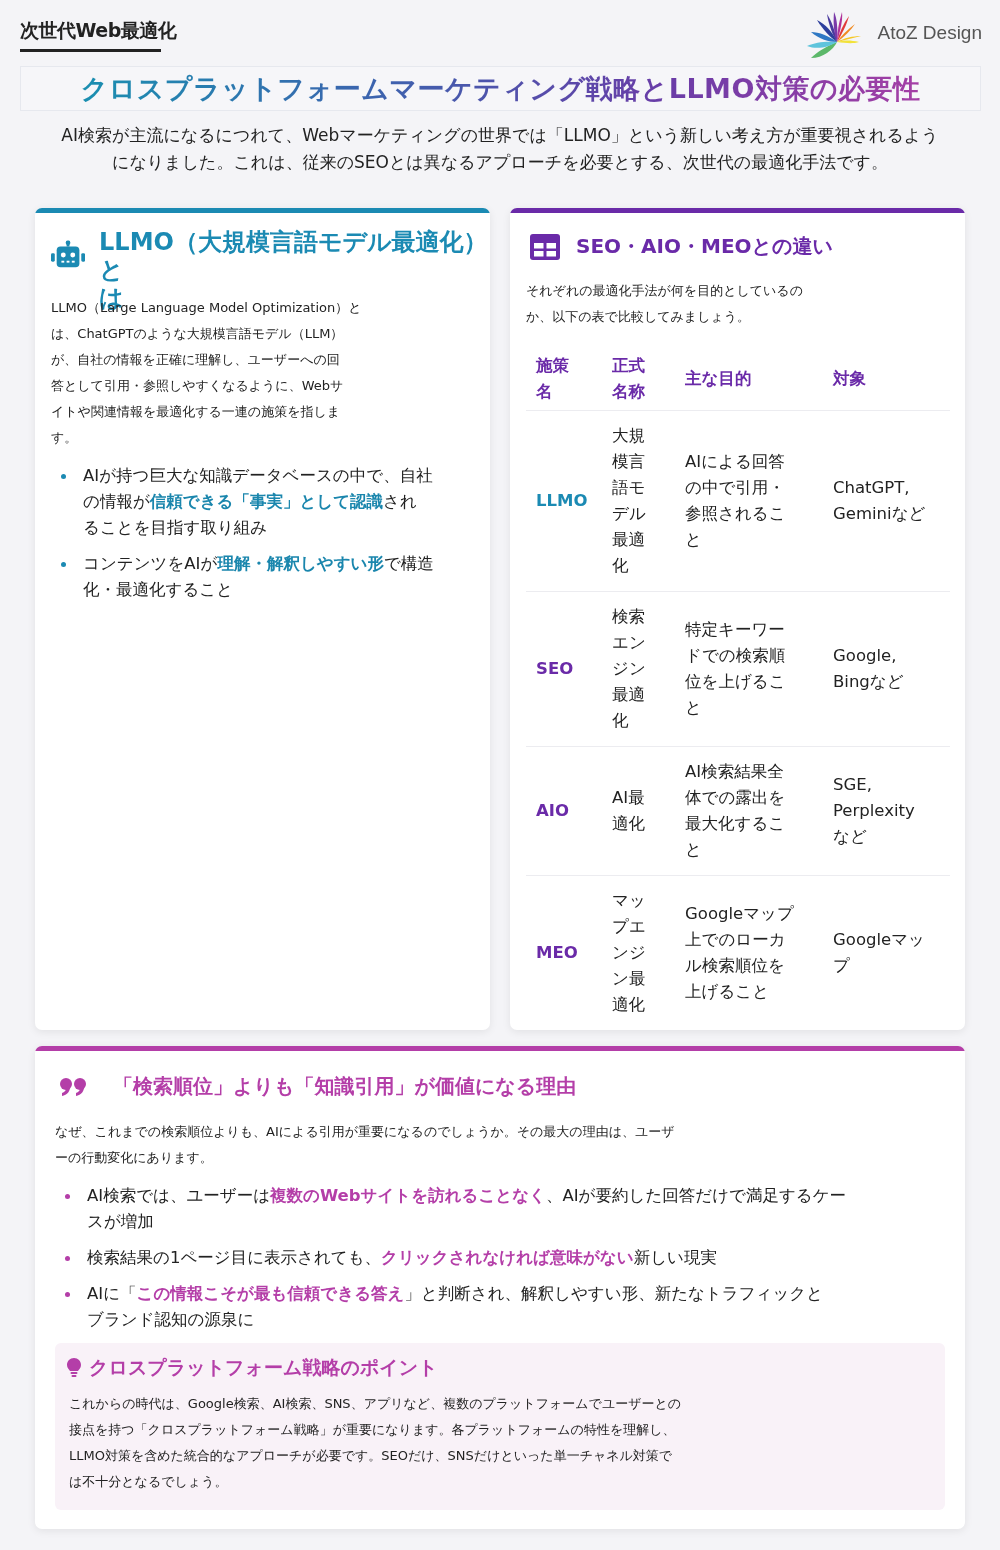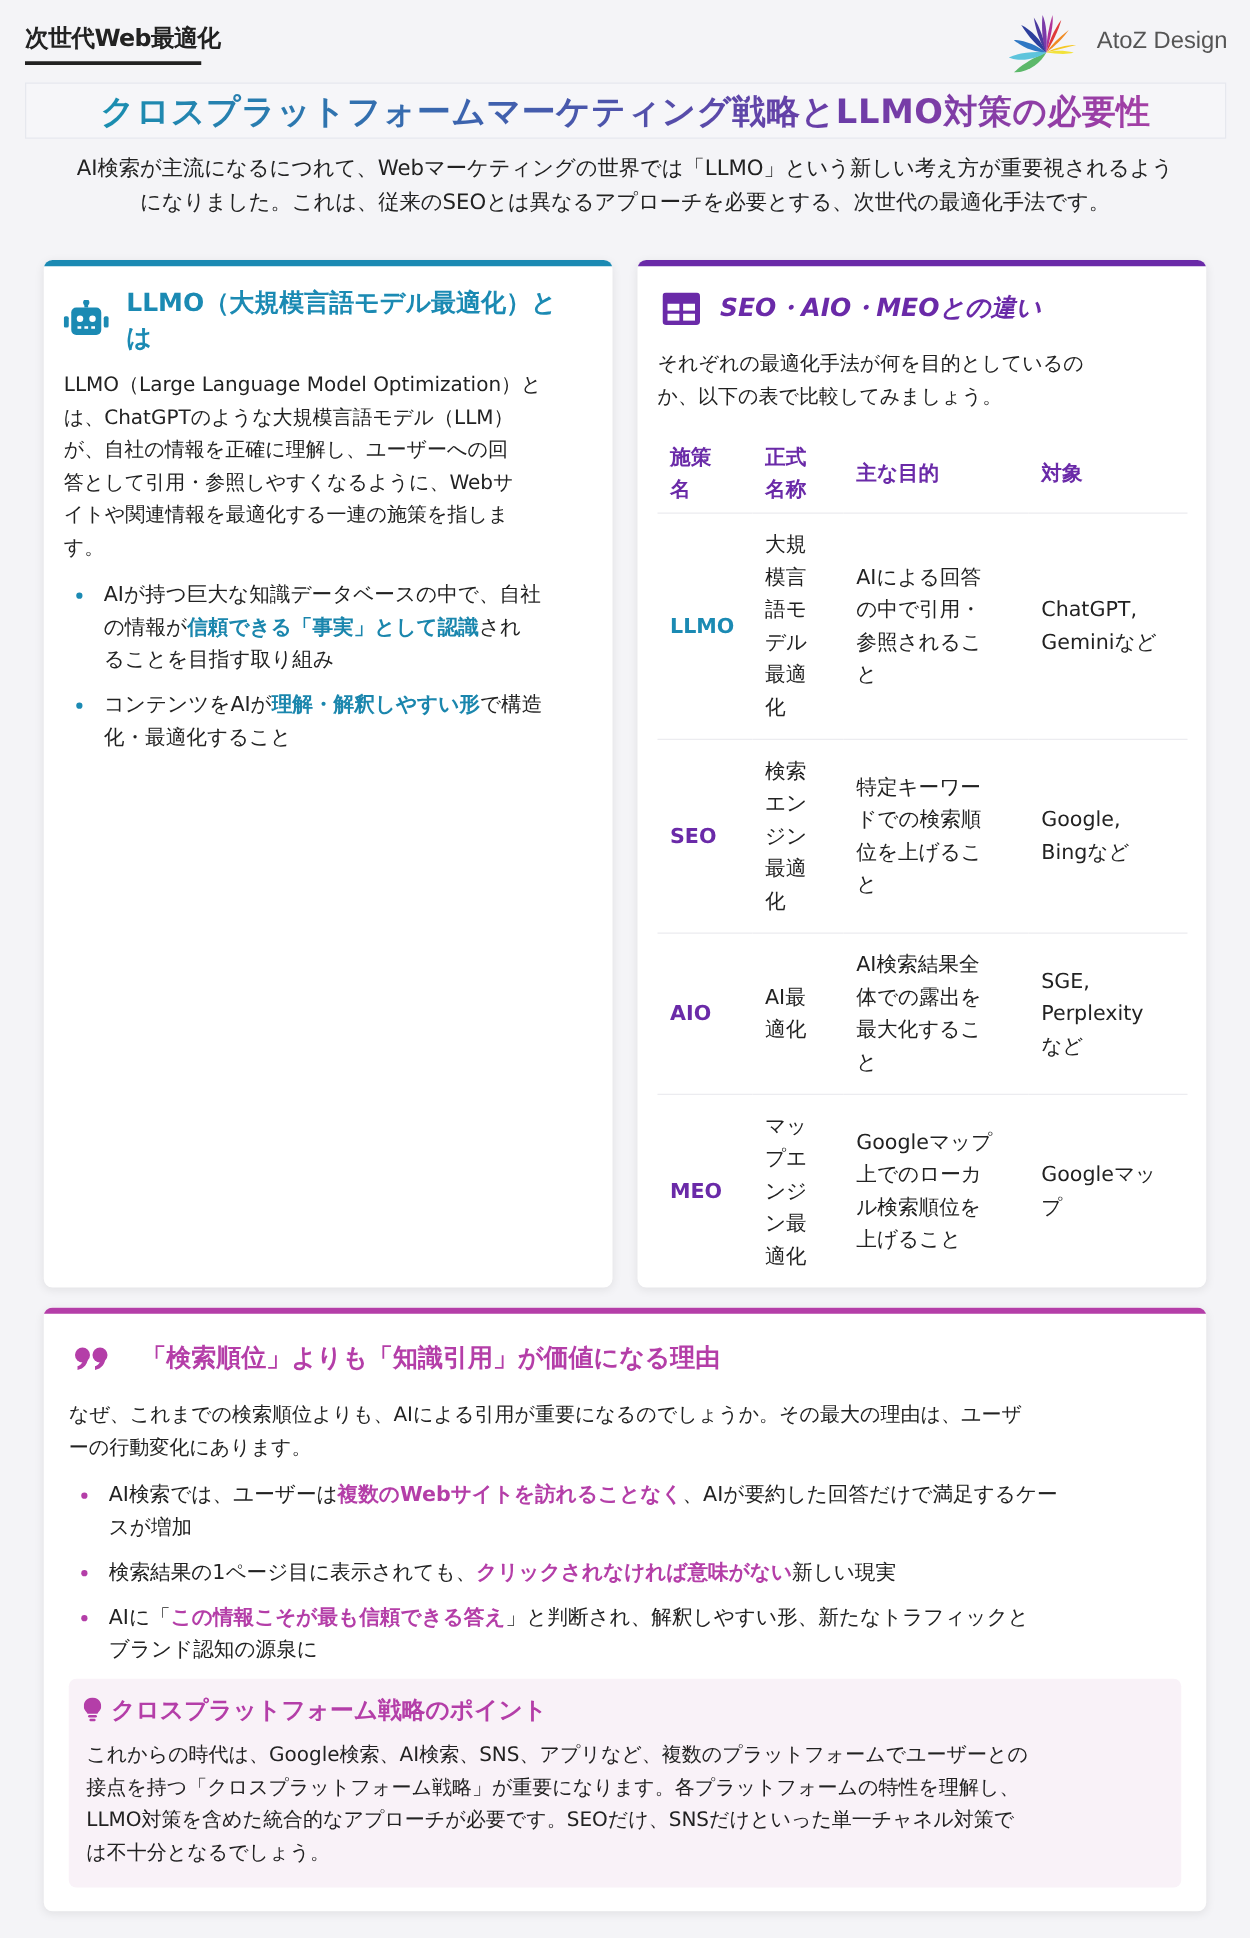--- a/index.html
+++ b/index.html
@@ -20,21 +20,21 @@
 
   .intro { position: absolute; left: 25px; top: 122px; width: 950px; text-align: center; font-size: 17px; line-height: 27px; color: #222; }
 
   .card { position: absolute; background: #fff; border-radius: 7px; box-shadow: 0 2px 8px rgba(0,0,0,0.08); overflow: hidden; }
   .card .topbar { position: absolute; left: 0; top: 0; right: 0; height: 5px; }
 
   .card-left { left: 35px; top: 208px; width: 455px; height: 822px; }
   .card-left .topbar { background: #1b8ab3; }
   .card-right { left: 510px; top: 208px; width: 455px; height: 822px; }
   .card-right .topbar { background: #6a2aa8; }
-  .p-body { font-size: 16px; line-height: 26px; color: #222; }
+  .p-body { font-size: 13px; line-height: 26px; color: #222; }
 
   .bullets { list-style: none; }
   .bullets li { position: relative; padding-left: 32px; margin-bottom: 10px; font-size: 16.5px; line-height: 26px; }
   .bullets li .dot { position: absolute; left: 10px; top: 11px; width: 5px; height: 5px; border-radius: 50%; }
   .hl-blue { color: #1a86ad; font-weight: bold; }
   .hl-pink { color: #b43ea8; font-weight: bold; }
 
   table.cmp { border-collapse: collapse; width: 424px; }
   table.cmp th { color: #6a2aa8; font-size: 16.5px; font-weight: bold; text-align: left; vertical-align: middle; line-height: 26px; padding: 0 10px; border-bottom: 1px solid #ececf0; height: 62px; }
   table.cmp td { font-size: 16.5px; line-height: 26px; text-align: left; vertical-align: middle; padding: 12px 10px; border-bottom: 1px solid #ececf0; }
@@ -90,21 +90,21 @@
         <circle cx="18" cy="2" r="2.5" fill="#1b8ab3"></circle>
         <rect x="6" y="6" width="24" height="22" rx="4" fill="#1b8ab3"></rect>
         <rect x="0" y="13" width="4" height="9" rx="1.5" fill="#1b8ab3"></rect>
         <rect x="32" y="13" width="4" height="9" rx="1.5" fill="#1b8ab3"></rect>
         <circle cx="13" cy="15" r="2.6" fill="#fff"></circle>
         <circle cx="23" cy="15" r="2.6" fill="#fff"></circle>
         <rect x="11" y="21" width="3" height="2" fill="#fff"></rect>
         <rect x="16.5" y="21" width="3" height="2" fill="#fff"></rect>
         <rect x="22" y="21" width="3" height="2" fill="#fff"></rect>
       </svg>
-      <div class="h" style="font-size:20px; font-weight:bold; line-height:28px; color:#1b8ab3;">
+      <div class="h" style="font-size:24px; font-weight:bold; line-height:28px; color:#1b8ab3;">
         <div>LLMO（大規模言語モデル最適化）と</div>
         <div>は</div>
       </div>
     </div>
 
     <div class="p-body" style="position:absolute; left:16px; top:87px; width:430px;">
       <div>LLMO（Large Language Model Optimization）と</div>
       <div>は、ChatGPTのような大規模言語モデル（LLM）</div>
       <div>が、自社の情報を正確に理解し、ユーザーへの回</div>
       <div>答として引用・参照しやすくなるように、Webサ</div>
@@ -113,21 +113,21 @@
     </div>
 
     <ul class="bullets" id="llmo-bullets" style="position:absolute; left:16px; top:255px; width:430px;">
         <li><span class="dot" style="background: rgb(27, 138, 179);"></span><span>AIが持つ巨大な知識データベースの中で、自社</span><br><span>の情報が</span><span class="hl-blue">信頼できる「事実」として認識</span><span>され</span><br><span>ることを目指す取り組み</span></li>
         <li><span class="dot" style="background: rgb(27, 138, 179);"></span><span>コンテンツをAIが</span><span class="hl-blue">理解・解釈しやすい形</span><span>で構造</span><br><span>化・最適化すること</span></li>
       </ul>
   </div>
 
   <div class="card card-right">
     <div class="topbar"></div>
-    <div style="position:absolute; left:20px; top:25px; display:flex; align-items:center; gap:16px;font-style:italic;">
+    <div style="position:absolute; left:20px; top:25px; display:flex; align-items:center; gap:16px;">
       <svg width="30" height="26" viewBox="0 0 30 26">
         <rect x="0" y="0" width="30" height="26" rx="3" fill="#6a2aa8"></rect>
         <rect x="4" y="9" width="9.5" height="5.5" fill="#fff"></rect>
         <rect x="16.5" y="9" width="9.5" height="5.5" fill="#fff"></rect>
         <rect x="4" y="17" width="9.5" height="5.5" fill="#fff"></rect>
         <rect x="16.5" y="17" width="9.5" height="5.5" fill="#fff"></rect>
       </svg>
       <div style="font-size:20px; font-weight:bold; color:#6a2aa8;">SEO・AIO・MEOとの違い</div>
     </div>
     <div class="p-body" style="position:absolute; left:16px; top:70px; width:430px;">

